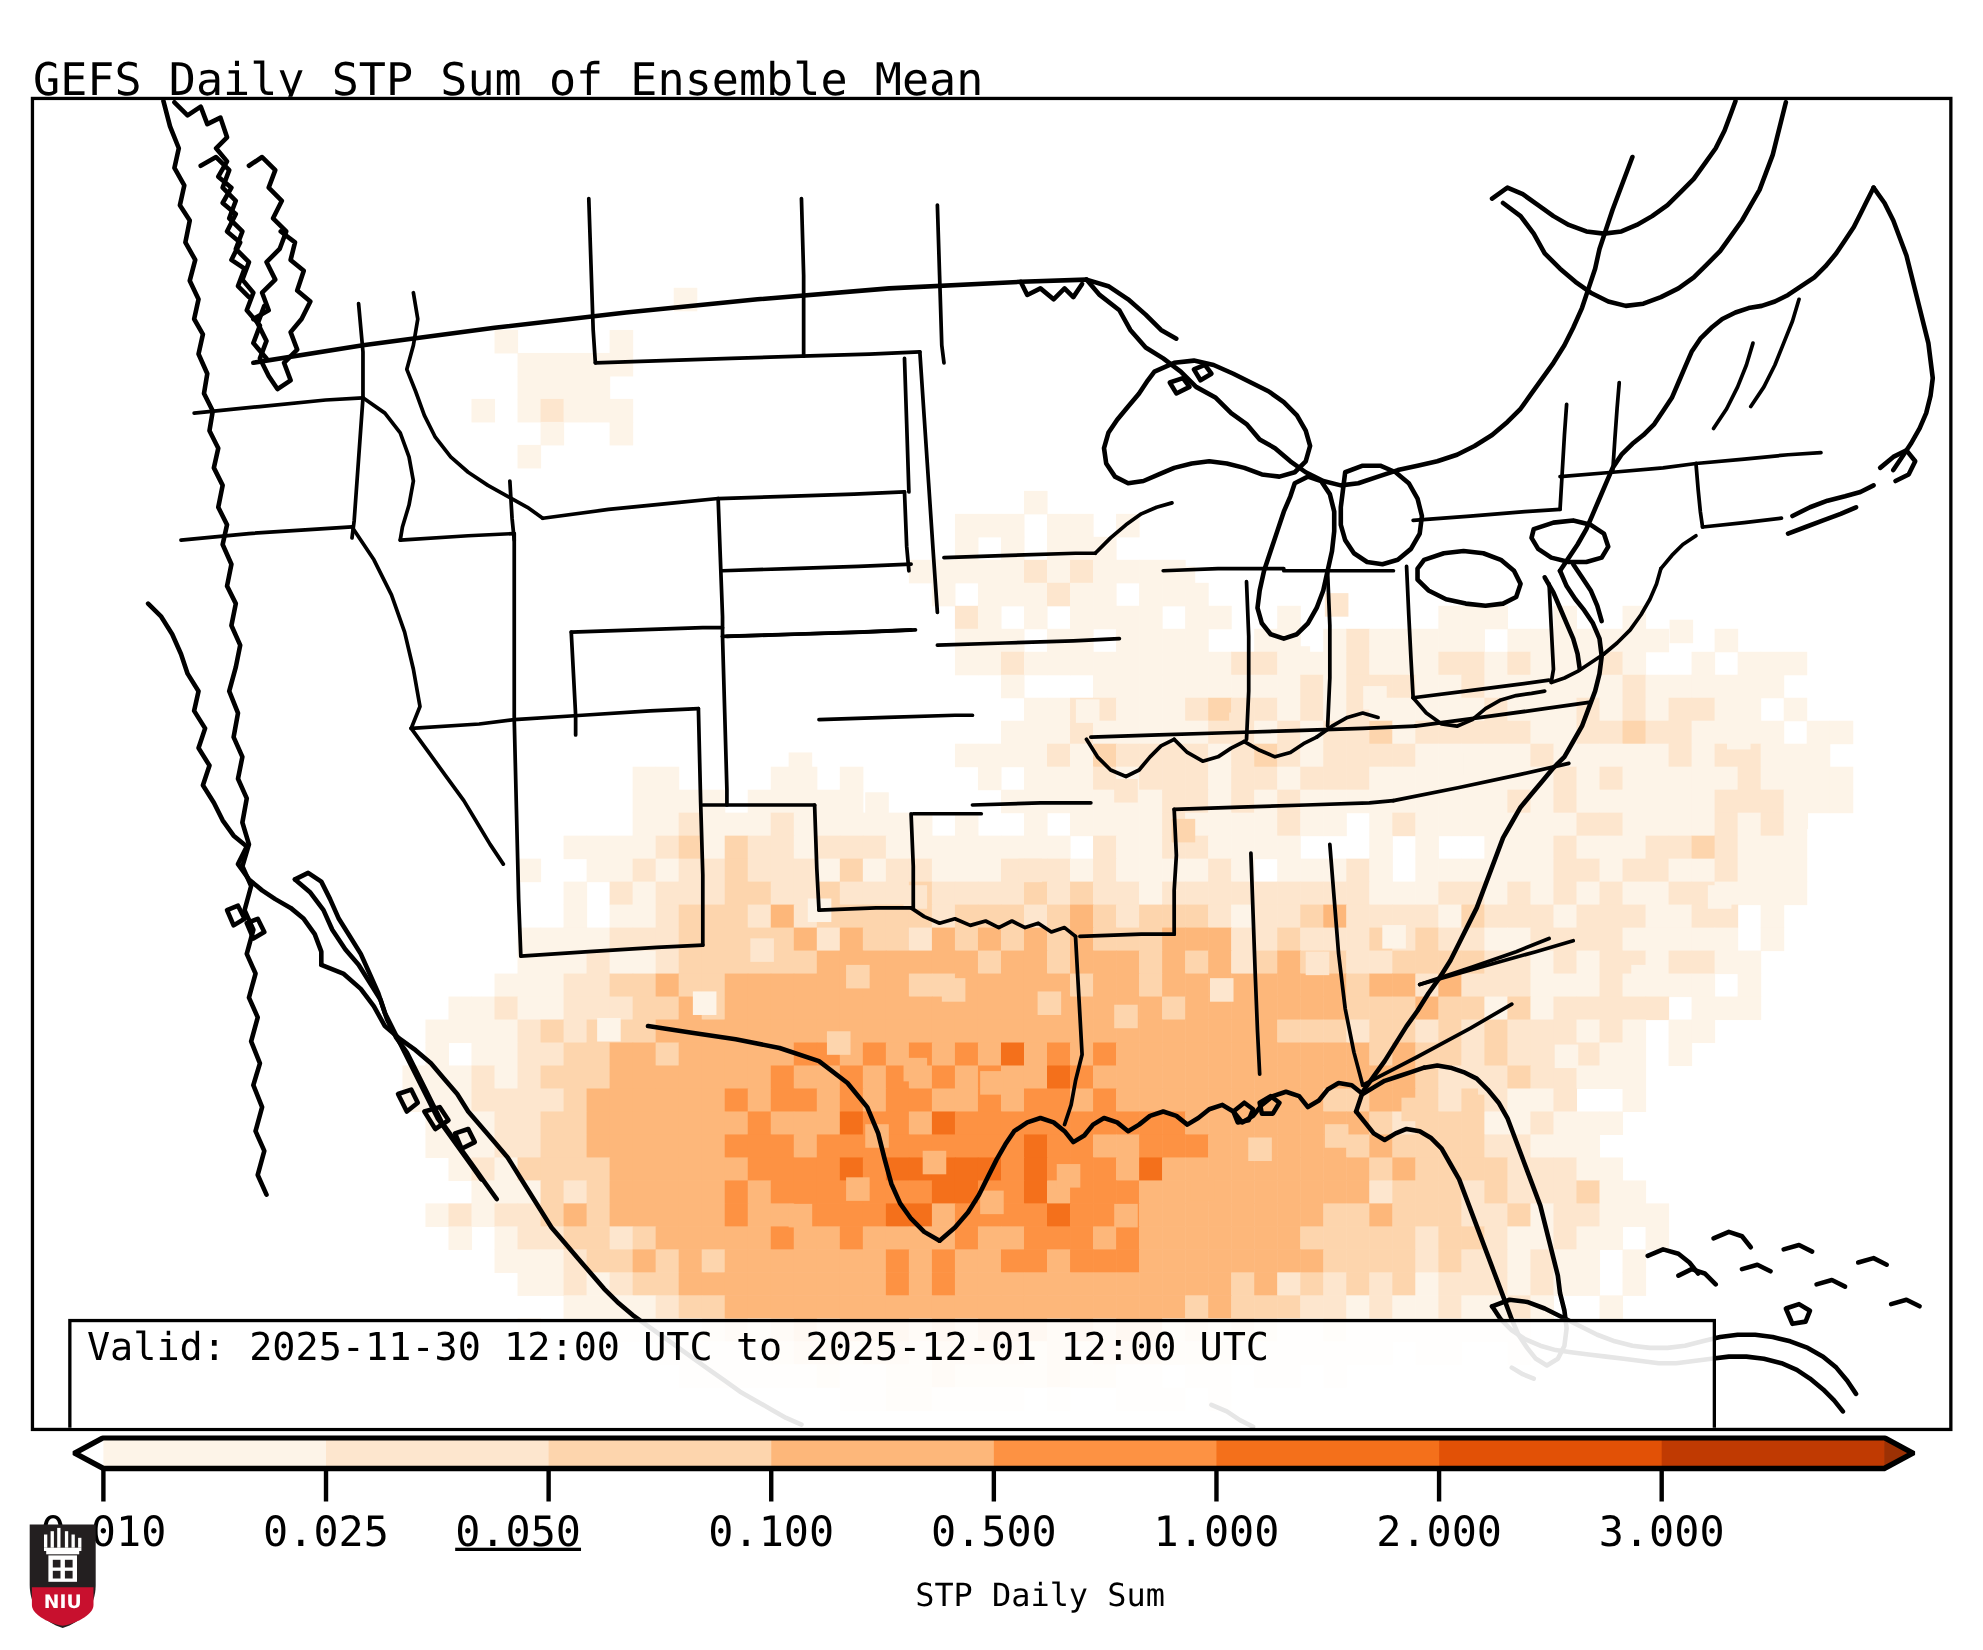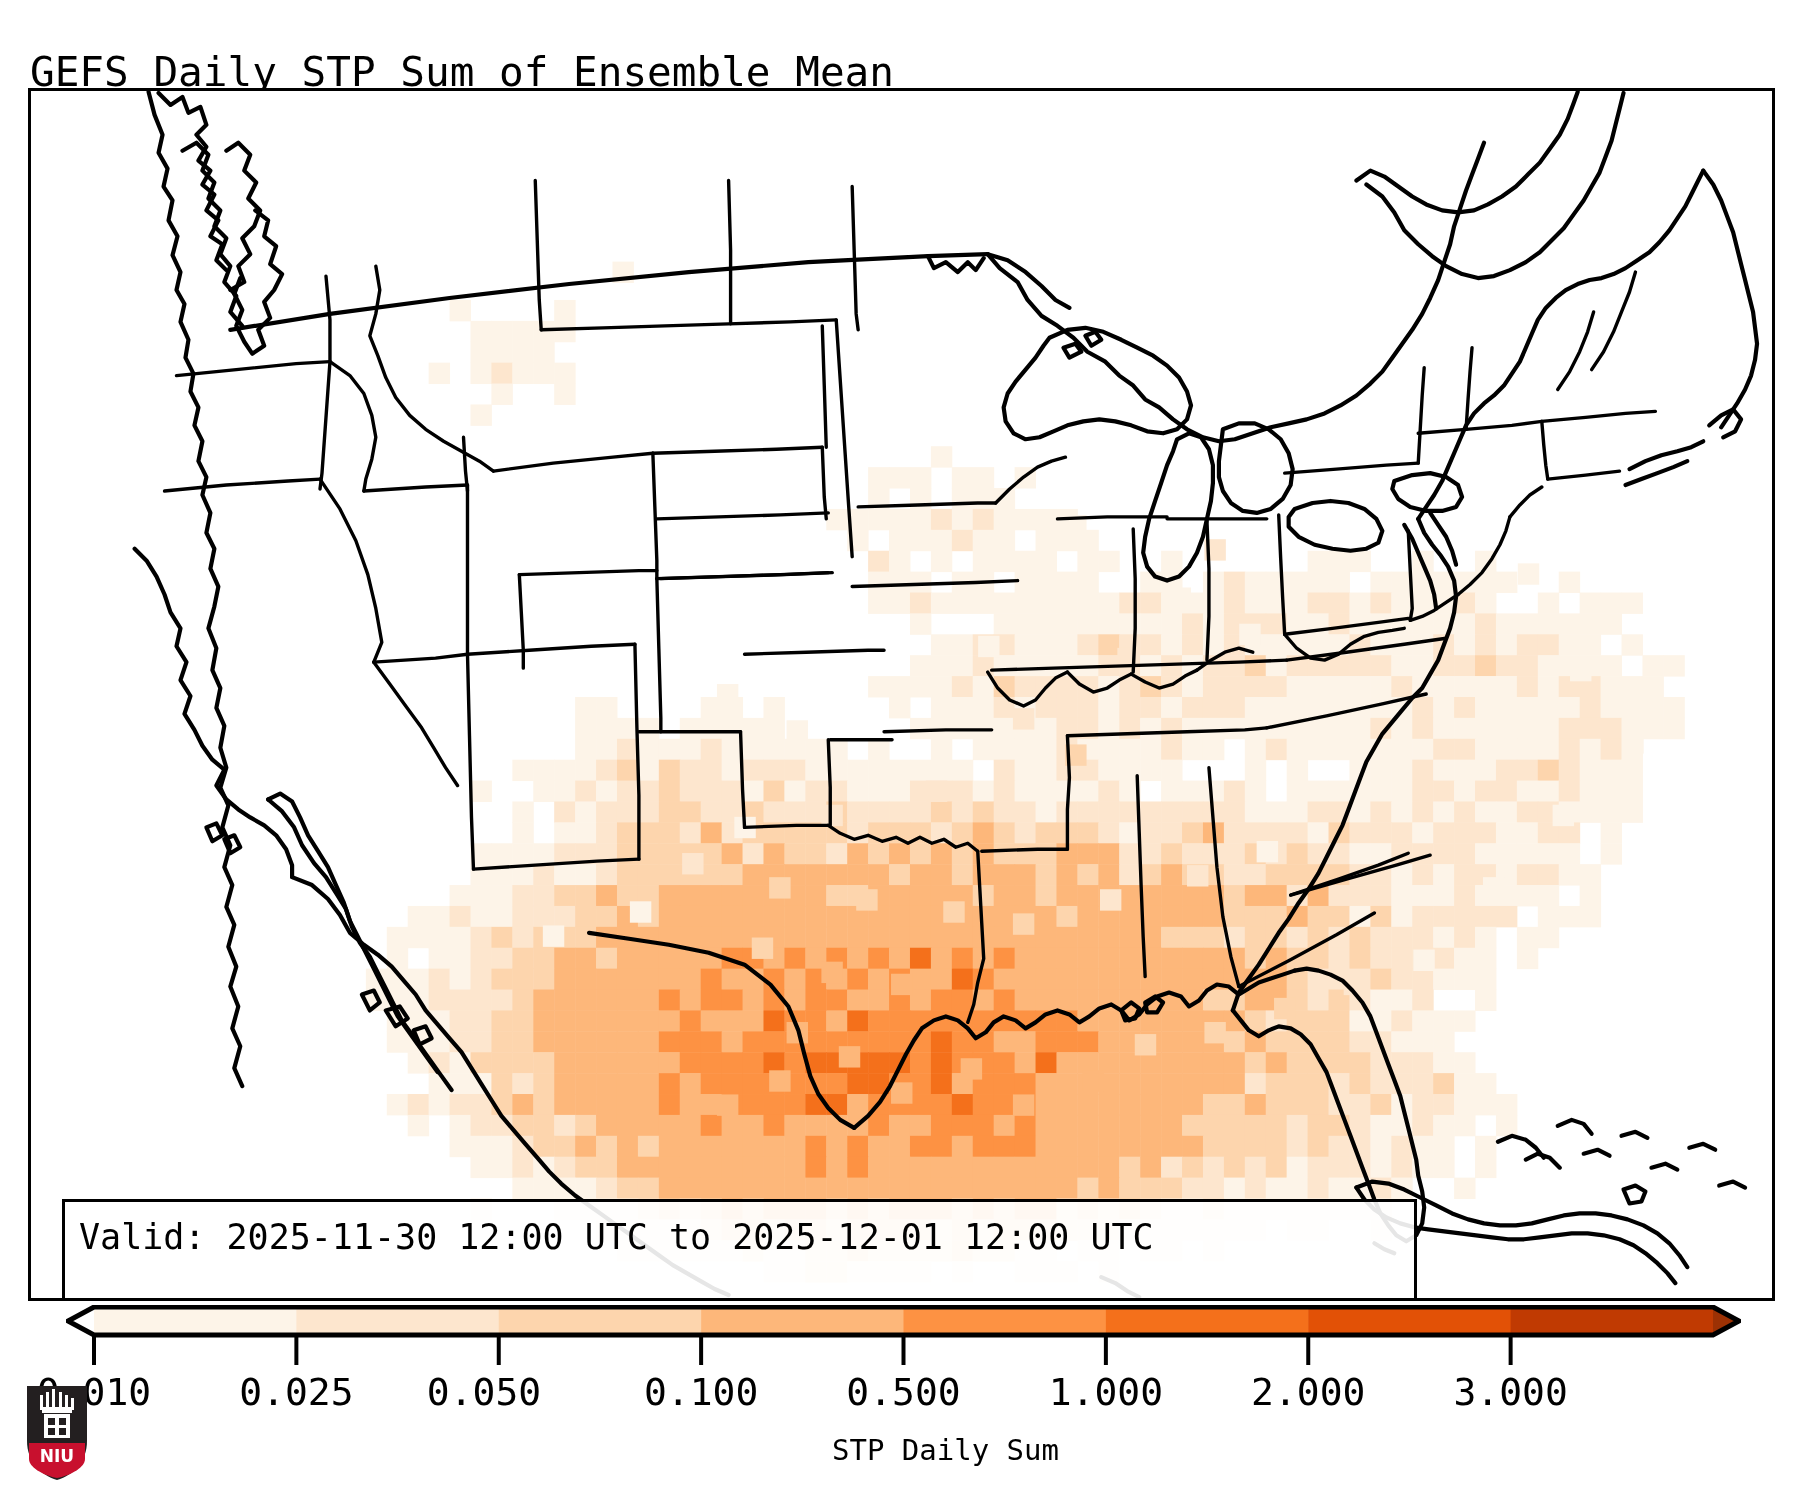--- a/index.html
+++ b/index.html
@@ -52,26 +52,26 @@
     width: 100%;
     height: 100%;
     display: block;
   }
 
   
   #annotation-box {
     position: absolute;
     left: 31px;
     top: 1108px;
-    width: 1355px;
+    width: 1498px;
     height: 115px;
     box-sizing: border-box;
     border: 3px solid #000000;
     background: rgba(255,255,255,0.90);
-    padding: 12px 0 0 14px;
+    padding: 0 0 0 14px;
     z-index: 5;
   }
   .annot-line {
     font-size: 35px;
     line-height: 47px;
     white-space: pre;
     color: #000000;
   }
 
   
@@ -2116,21 +2116,21 @@
       <line x1="837.5" y1="30" x2="837.5" y2="60" stroke="#000000" stroke-width="4"></line>
       <line x1="1039.875" y1="30" x2="1039.875" y2="60" stroke="#000000" stroke-width="4"></line>
       <line x1="1242.25" y1="30" x2="1242.25" y2="60" stroke="#000000" stroke-width="4"></line>
       <line x1="1444.625" y1="30" x2="1444.625" y2="60" stroke="#000000" stroke-width="4"></line>
     </svg>
 </div>
 
 <div id="colorbar-ticklabels">
     <div class="cbar-ticklabel" style="left: 94px;">0.010</div>
     <div class="cbar-ticklabel" style="left: 296.375px;">0.025</div>
-    <div class="cbar-ticklabel" style="left: 484px;">0.050</div>
+    <div class="cbar-ticklabel" style="left: 471px; text-decoration: underline;">0.050</div>
     <div class="cbar-ticklabel" style="left: 701.125px;">0.100</div>
     <div class="cbar-ticklabel" style="left: 903.5px;">0.500</div>
     <div class="cbar-ticklabel" style="left: 1105.88px;">1.000</div>
     <div class="cbar-ticklabel" style="left: 1308.25px;">2.000</div>
     <div class="cbar-ticklabel" style="left: 1510.62px;">3.000</div>
   </div>
 
 <div id="colorbar-label">STP Daily Sum</div>
 
 <div id="niu-logo">

